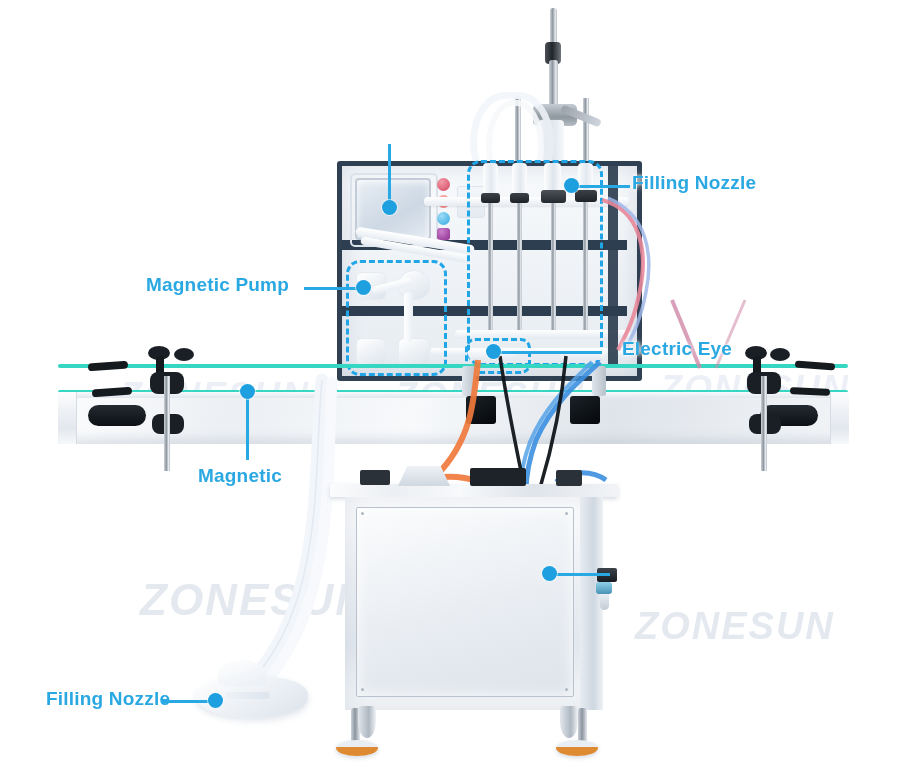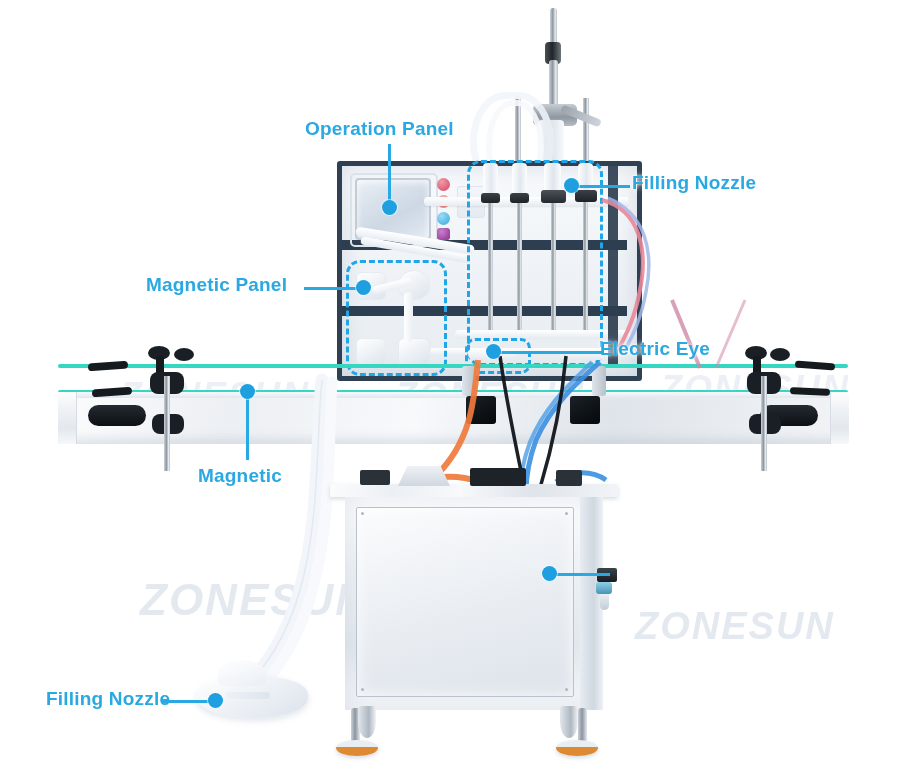--- a/index.html
+++ b/index.html
@@ -303,33 +303,32 @@
               box-shadow:0 2px 4px rgba(120,140,165,.3);"></div>
 
   <div class="abs" style="left:196px;top:676px;width:112px;height:42px;border-radius:50% 44% 48% 52%;
               background:linear-gradient(150deg,#ffffff,#e8edf3 65%,#dbe2ea);
               box-shadow:0 3px 6px rgba(150,165,185,.28);"></div>
   <div class="abs" style="left:218px;top:660px;width:48px;height:26px;border-radius:50% 50% 20% 20%;
               background:linear-gradient(160deg,#ffffff,#eaeff5);"></div>
   <div class="abs" style="left:226px;top:692px;width:44px;height:7px;border-radius:4px;
               background:linear-gradient(90deg,#eef2f7,#dde4ec);"></div>
 
-  <div class="label" style="left:305px;top:118px;">Operation Panel</div>
   <div class="lead lead-v" style="left:388px;top:144px;height:62px;"></div>
   <div class="dot" style="left:382px;top:200px;"></div>
 
   <div class="label" style="left:632px;top:172px;">Filling Nozzle</div>
   <div class="lead lead-h" style="left:578px;top:185px;width:52px;"></div>
   <div class="dot" style="left:564px;top:178px;"></div>
 
-  <div class="label" style="left:146px;top:274px;">Magnetic Panel</div>
+  <div class="label" style="left:146px;top:274px;">Magnetic Pump</div>
   <div class="lead lead-h" style="left:304px;top:287px;width:58px;"></div>
   <div class="dot" style="left:356px;top:280px;"></div>
 
-  <div class="label" style="left:600px;top:338px;">Electric Eye</div>
+  <div class="label" style="left:622px;top:338px;">Electric Eye</div>
   <div class="lead lead-h" style="left:500px;top:351px;width:102px;"></div>
   <div class="dot" style="left:486px;top:344px;"></div>
 
   <div class="label" style="left:198px;top:465px;">Magnetic</div>
   <div class="lead lead-v" style="left:246px;top:396px;height:64px;"></div>
   <div class="dot" style="left:240px;top:384px;"></div>
 
   <div class="lead lead-h" style="left:556px;top:573px;width:54px;"></div>
   <div class="dot" style="left:542px;top:566px;"></div>
 

